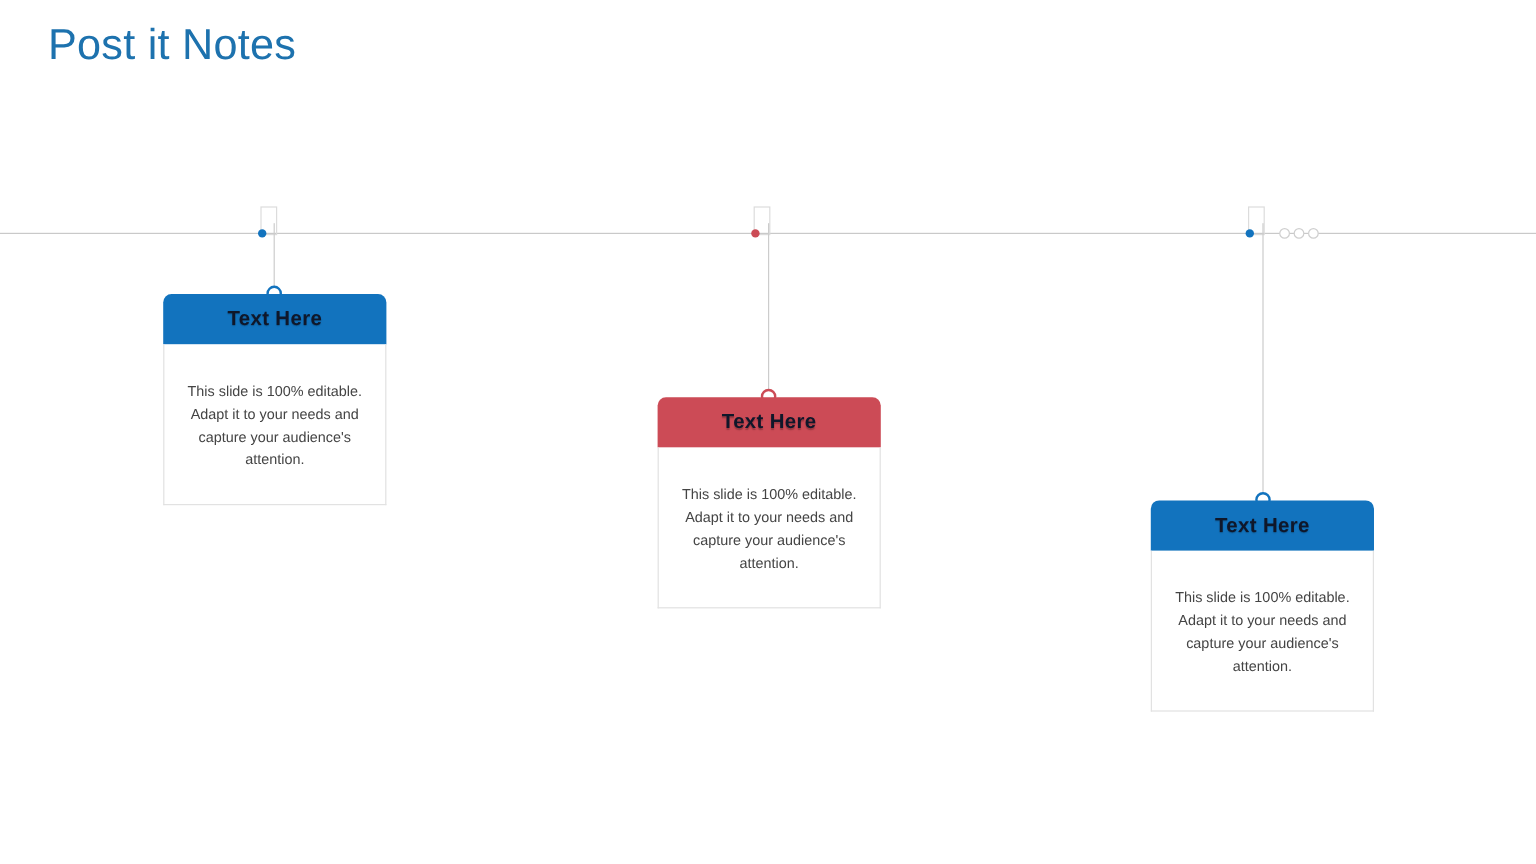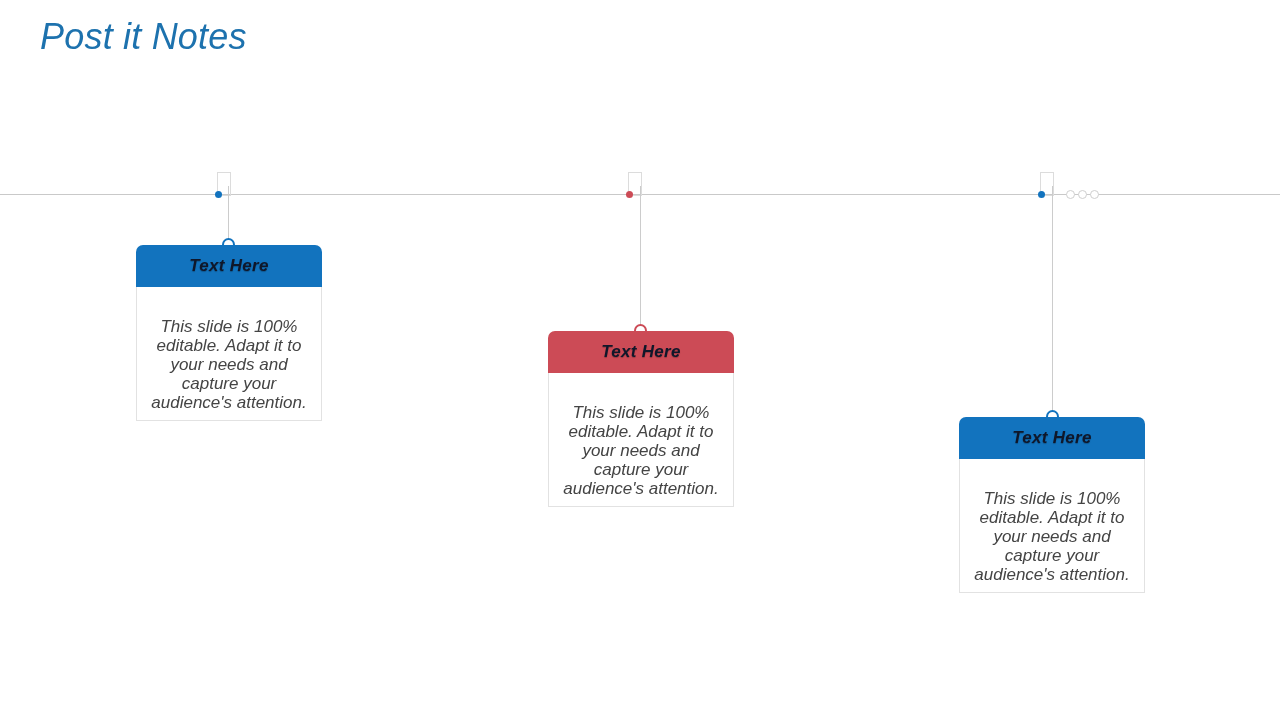--- a/index.html
+++ b/index.html
@@ -13,21 +13,20 @@
     font-family: "Liberation Sans", sans-serif;
     overflow: hidden;
     position: relative;
   }
   #slide {
     position: absolute;
     left: 0; top: 0;
     width: 1280px;
     height: 720px;
     background: #ffffff;
-    font-style: italic;
   }
   .slide-title {
     position: absolute;
     left: 40px;
     top: 16px;
     font-size: 36px;
     font-weight: 400;
     color: #1D72AE;
     letter-spacing: 0.2px;
     white-space: nowrap;
@@ -111,21 +110,21 @@
   }
   .hdr-blue { background: #1273be; }
   .hdr-red  { background: #cc4b56; }
   .note-body {
     background: #ffffff;
     border: 1px solid #e2e2e2;
     border-top: none;
     box-sizing: border-box;
     padding: 30px 12px 26px 12px;
     text-align: center;
-    font-size: 17px;
+    font-size: 12px;
     line-height: 19px;
     color: #444444;
   }
   .body-tall { height: 134px; }
 </style>
 </head>
 <body>
 
 <div id="slide">
 

